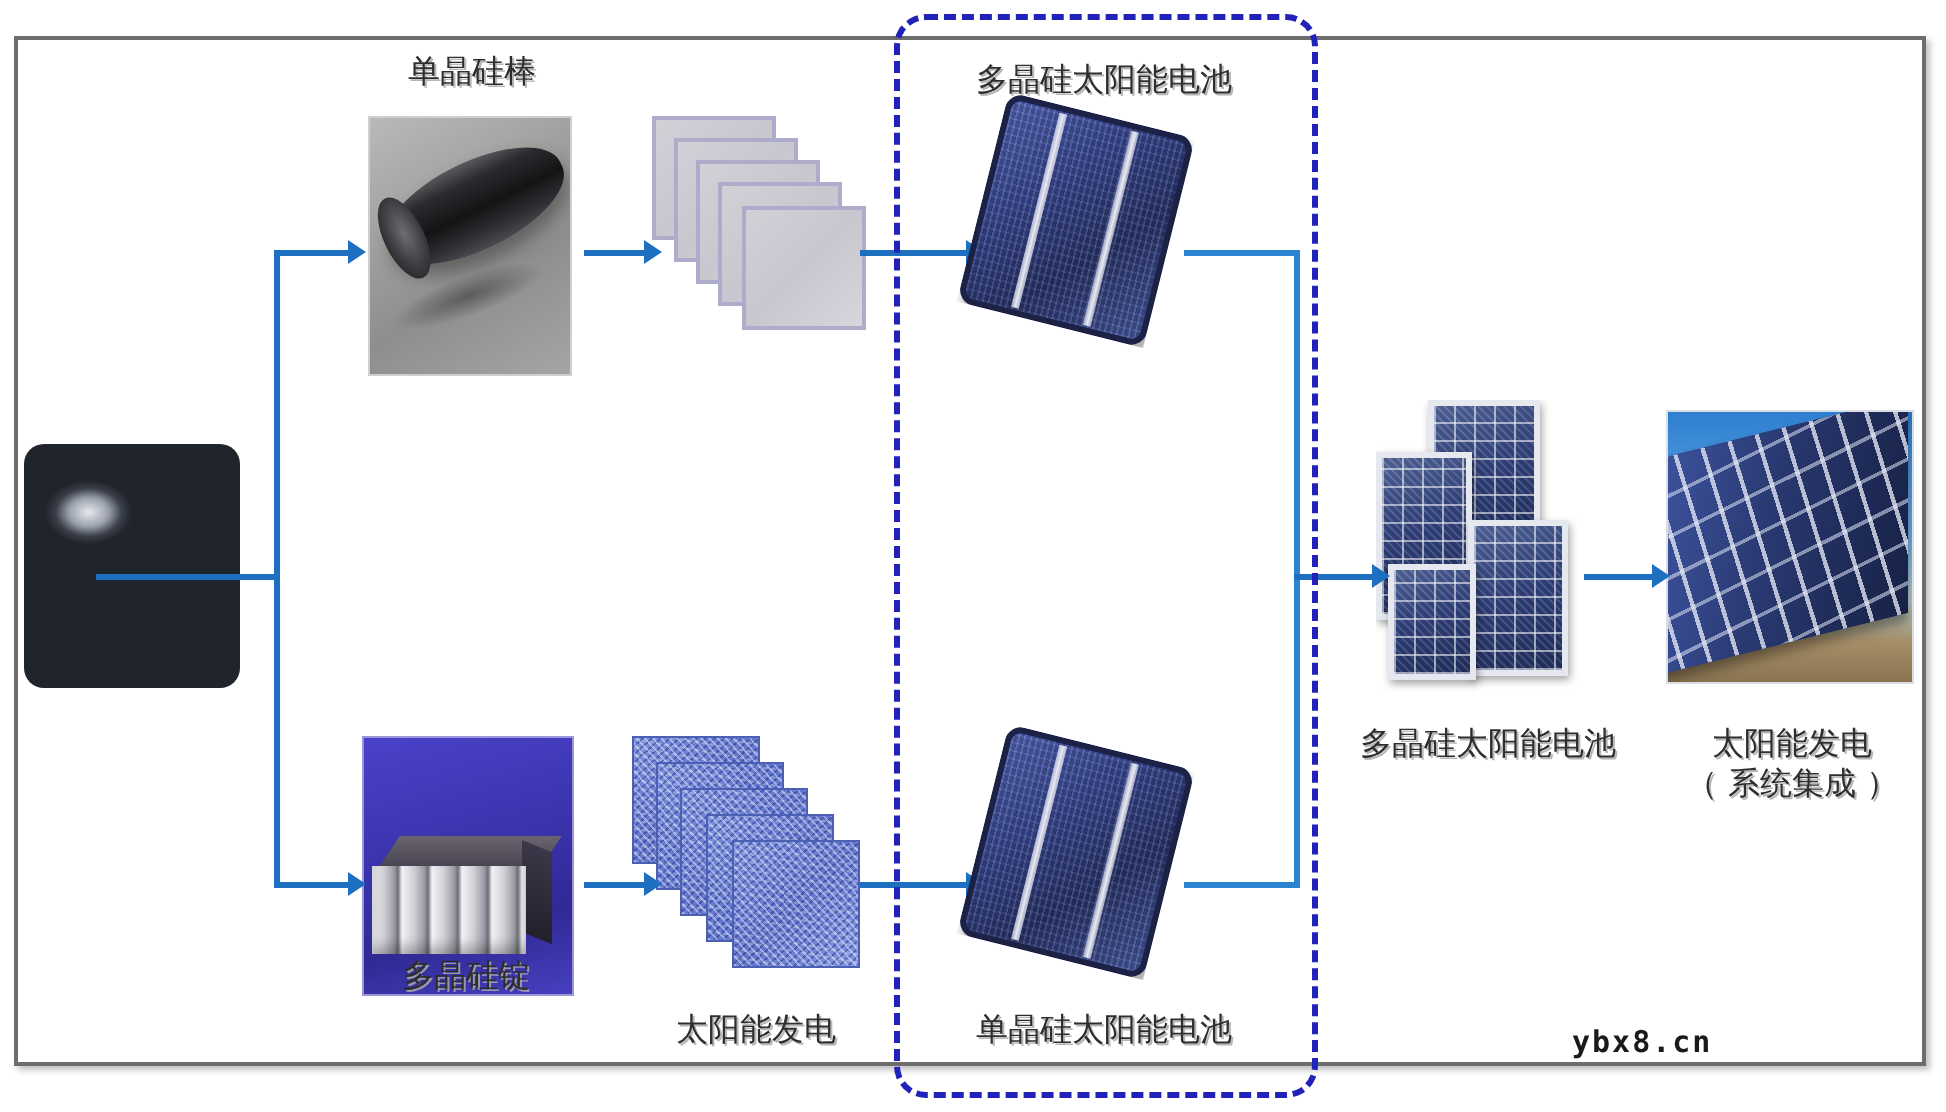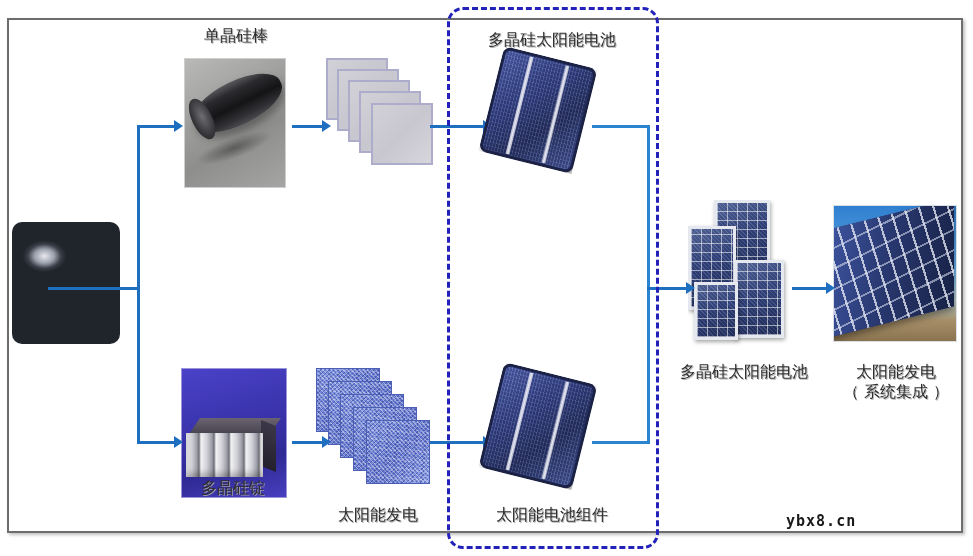--- a/index.html
+++ b/index.html
@@ -351,21 +351,21 @@
     <div class="wafer-poly" style="left:37px; top:39px;"></div>
     <div class="wafer-poly" style="left:50px; top:52px;"></div>
   </div>
   <div class="label center" style="left:318px; top:505px; width:120px;">太阳能发电</div>
 
   <div class="pic pic-cell" style="left:490px; top:372px; width:96px; height:108px; transform:rotate(14deg);">
     <div class="cell-body"></div>
     <div class="busbar" style="left:27px;"></div>
     <div class="busbar" style="left:64px;"></div>
   </div>
-  <div class="label center" style="left:452px; top:505px; width:200px;">太阳能电池组件</div>
+  <div class="label center" style="left:452px; top:505px; width:200px;">单晶硅太阳能电池</div>
 
   <div class="pic" style="left:688px; top:200px; width:106px; height:148px;">
     <div class="panel" style="left:26px; top:0px;  width:56px; height:78px;"></div>
     <div class="panel" style="left:0px;  top:26px; width:48px; height:84px;"></div>
     <div class="panel" style="left:46px; top:60px; width:50px; height:78px;"></div>
     <div class="panel" style="left:6px;  top:82px; width:44px; height:58px;"></div>
   </div>
   <div class="label center" style="left:660px; top:362px; width:168px;">多晶硅太阳能电池</div>
 
   <div class="pic pic-farm" style="left:833px; top:205px; width:122px; height:135px;">

